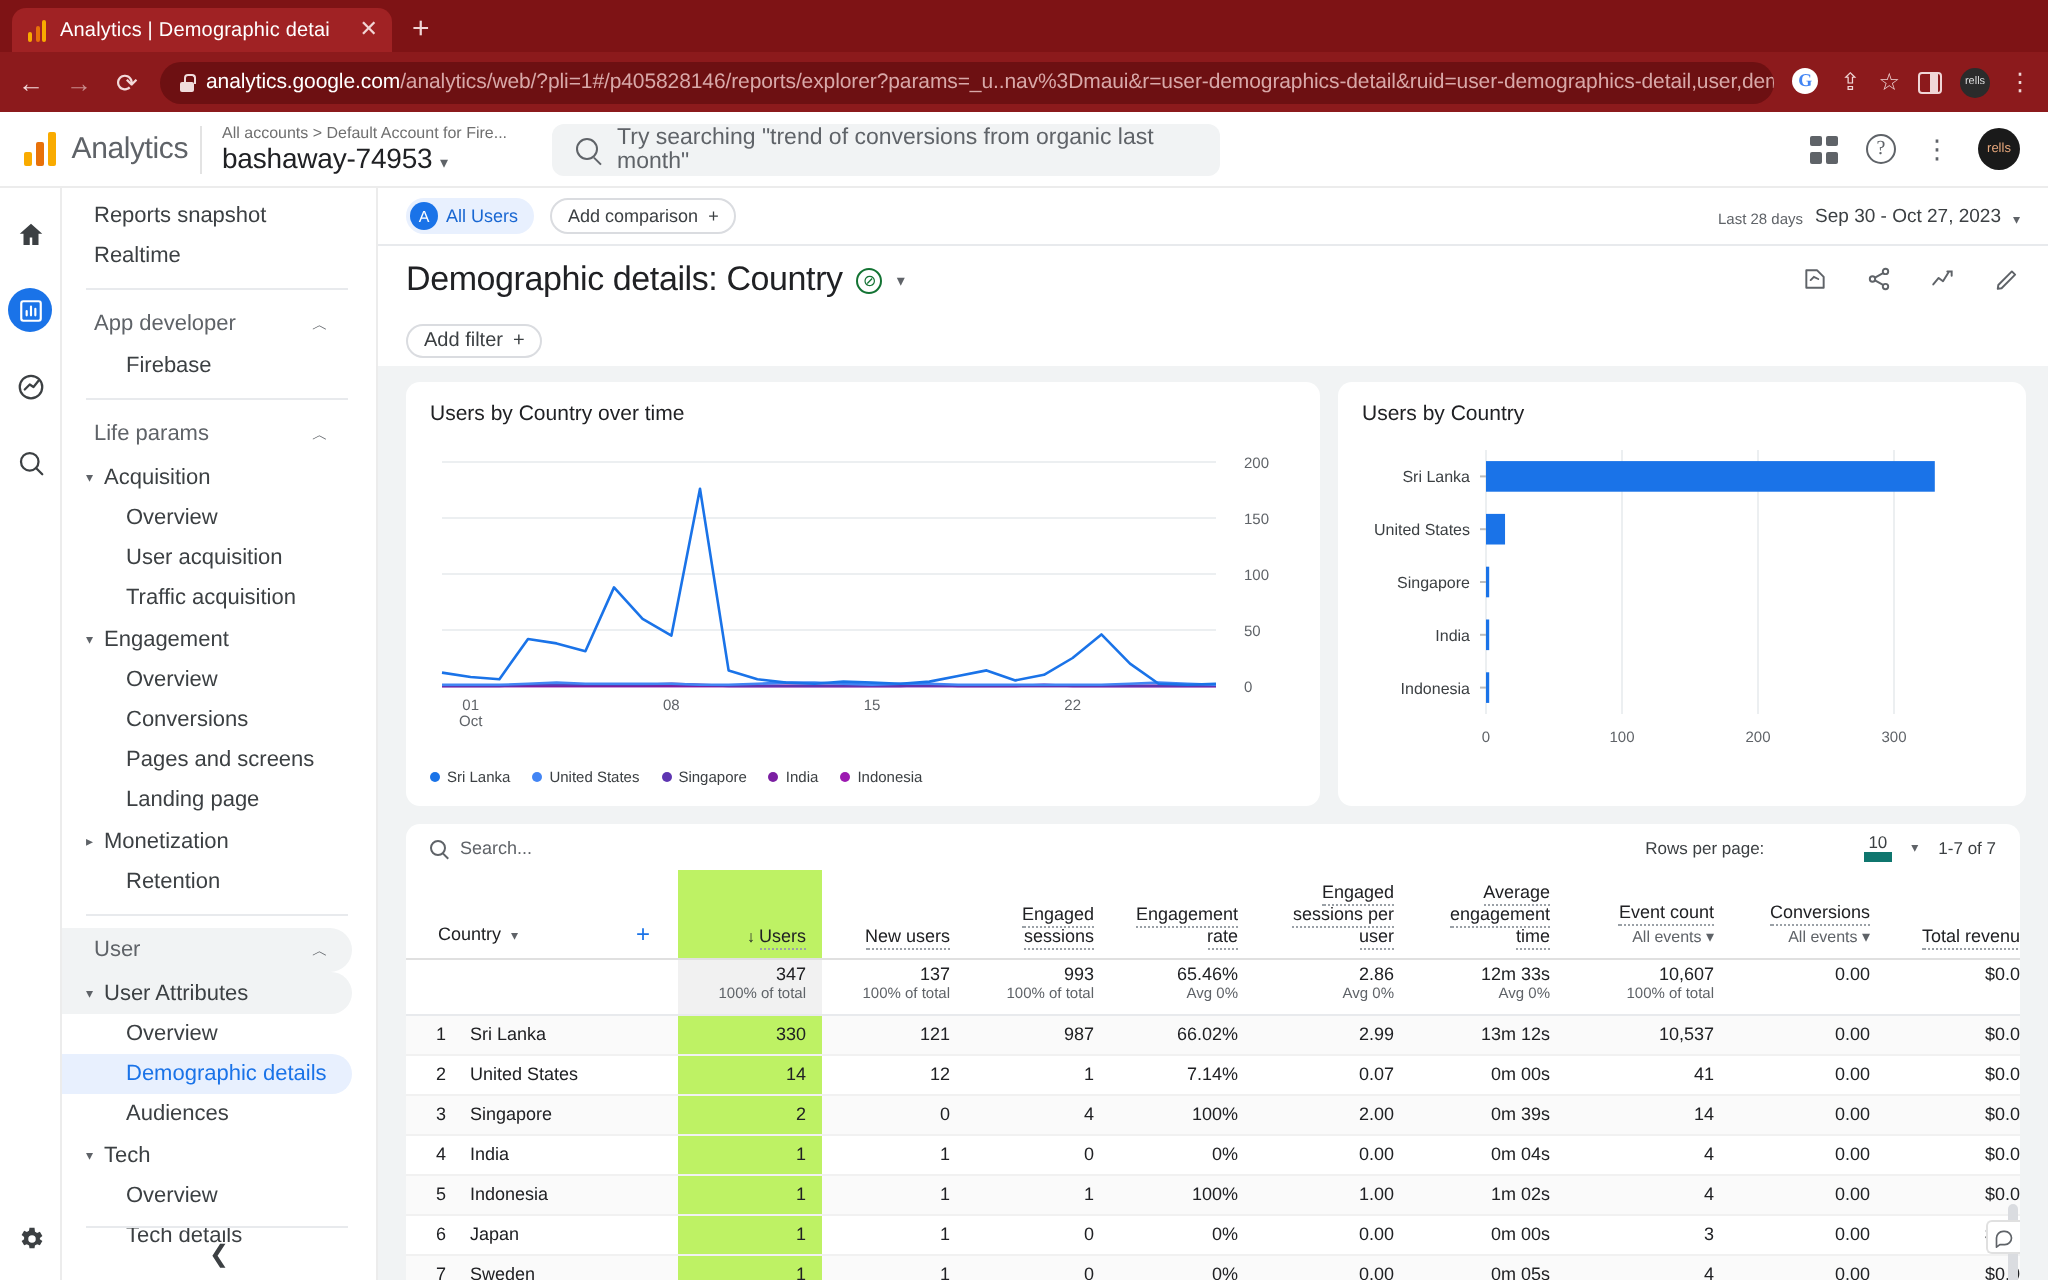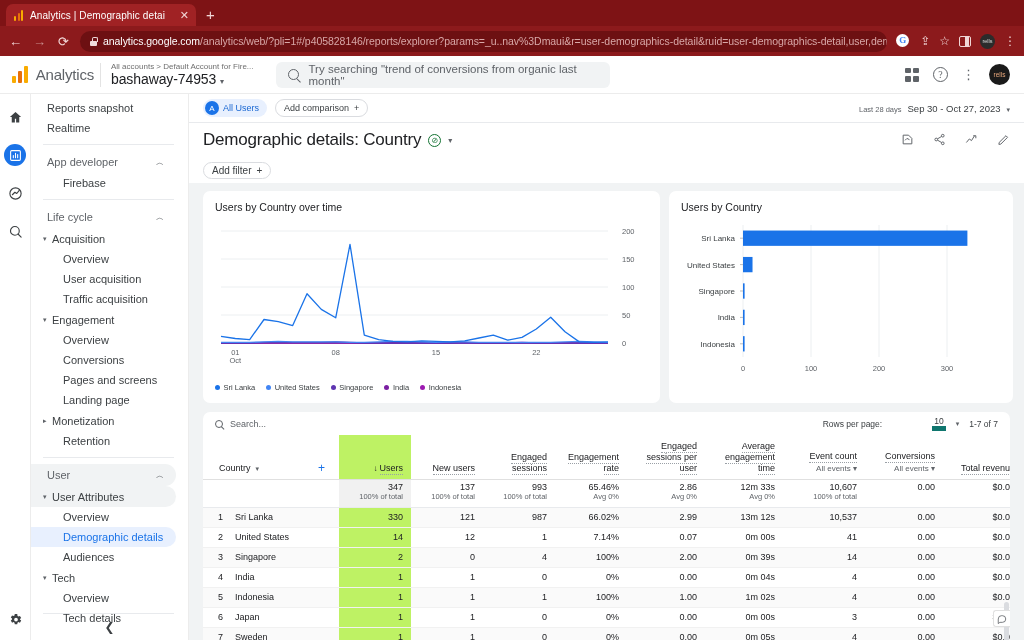--- a/index.html
+++ b/index.html
@@ -372,21 +372,21 @@
         <div class="nav-sep"></div>
         <div class="nav-group">
           <span>App developer</span>
           <span class="chev">︿</span>
         </div>
         <div class="nav-item sub">
             <span>Firebase</span>
           </div>
         <div class="nav-sep"></div>
         <div class="nav-group">
-          <span>Life cycle</span>
+          <span>Life params</span>
           <span class="chev">︿</span>
         </div>
         <div class="nav-parent">
             <span class="tri">▾</span>
             <span>Acquisition</span>
           </div>
         <div class="nav-item sub2">
             <span>Overview</span>
           </div>
         <div class="nav-item sub2">

